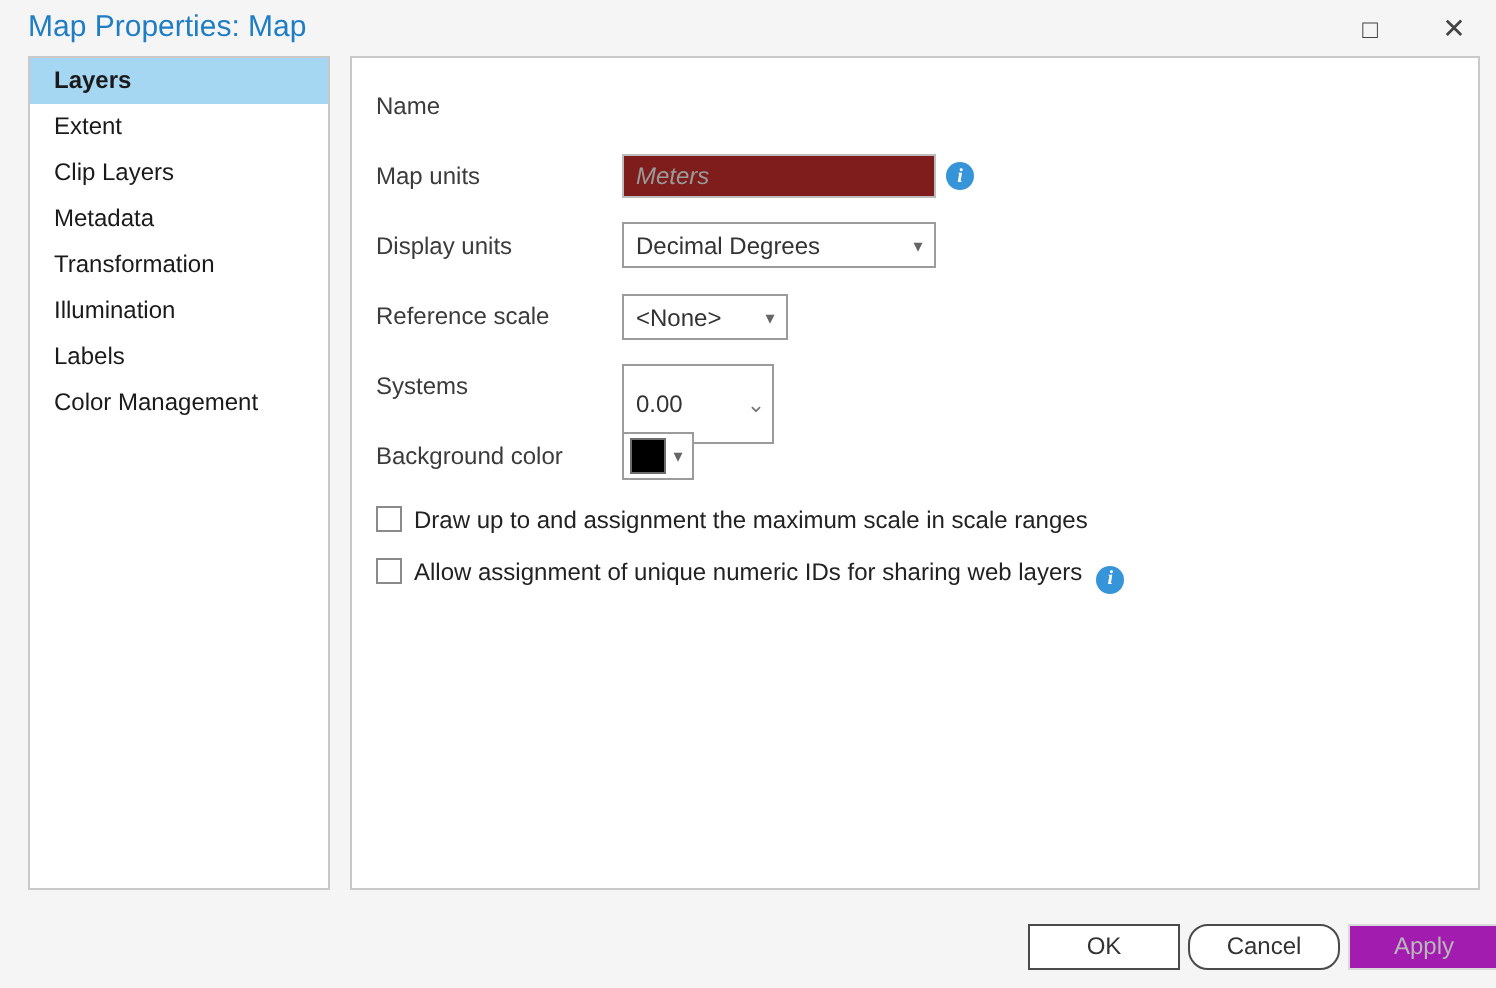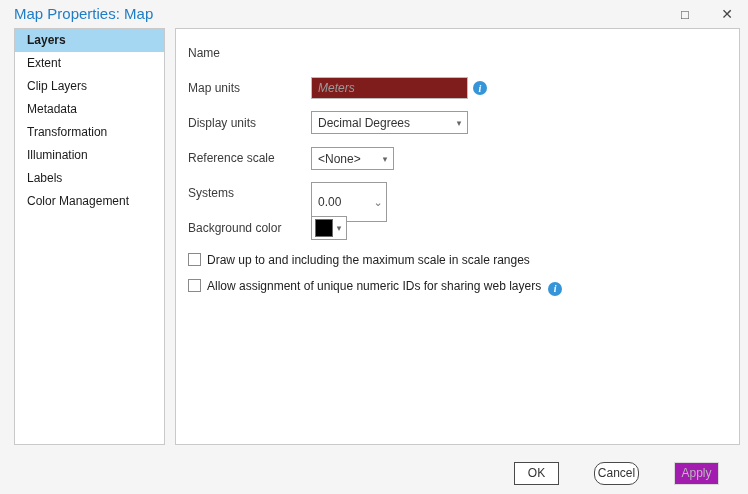--- a/index.html
+++ b/index.html
@@ -82,21 +82,21 @@
     position: absolute; left: 12px; width: 13px; height: 13px;
     border: 1px solid #8a8a8a; background: #fff;
   }
   .cb-label {
     position: absolute; left: 31px; font-size: 12px; color: #222;
     white-space: nowrap;
   }
 
   
   .btn {
-    position: absolute; top: 462px; width: 45px; height: 23px;
+    position: absolute; top: 462px; width: 76px; height: 23px;
     background: #fff; border: 1px solid #4a4a4a;
     font-size: 12px; color: #333; text-align: center; line-height: 21px;
   }
   .btn.ok { left: 514px; }
   .btn.cancel { left: 594px; border-radius: 10px; }
   .btn.apply {
     left: 674px; background: #a21caf;
     border-color: #d9d9d9; color: #b8b8b8;
   }
 </style>
@@ -148,21 +148,21 @@
       <span class="arrow chevron">⌄</span>
     </div>
 
     <div class="field-label" style="top:192px">Background color</div>
     <div class="ctrl" style="top:187px; width:36px; height:24px;">
       <span class="swatch" style="background: rgb(0, 0, 0);"></span>
       <span class="arrow" style="width:12px">▾</span>
     </div>
 
     <div class="checkbox" style="top:224px"></div>
-    <div class="cb-label" style="top:224px">Draw up to and including the maximum scale in scale ranges</div>
+    <div class="cb-label" style="top:224px">Draw up to and assignment the maximum scale in scale ranges</div>
 
     <div class="checkbox" style="top:250px"></div>
     <div class="cb-label" style="top:250px">
       <span>Allow assignment of unique numeric IDs for sharing web layers</span><span class="info-icon info-inline">i</span>
     </div>
 
   </div>
 
   <div class="btn ok">OK</div>
   <div class="btn cancel">Cancel</div>

